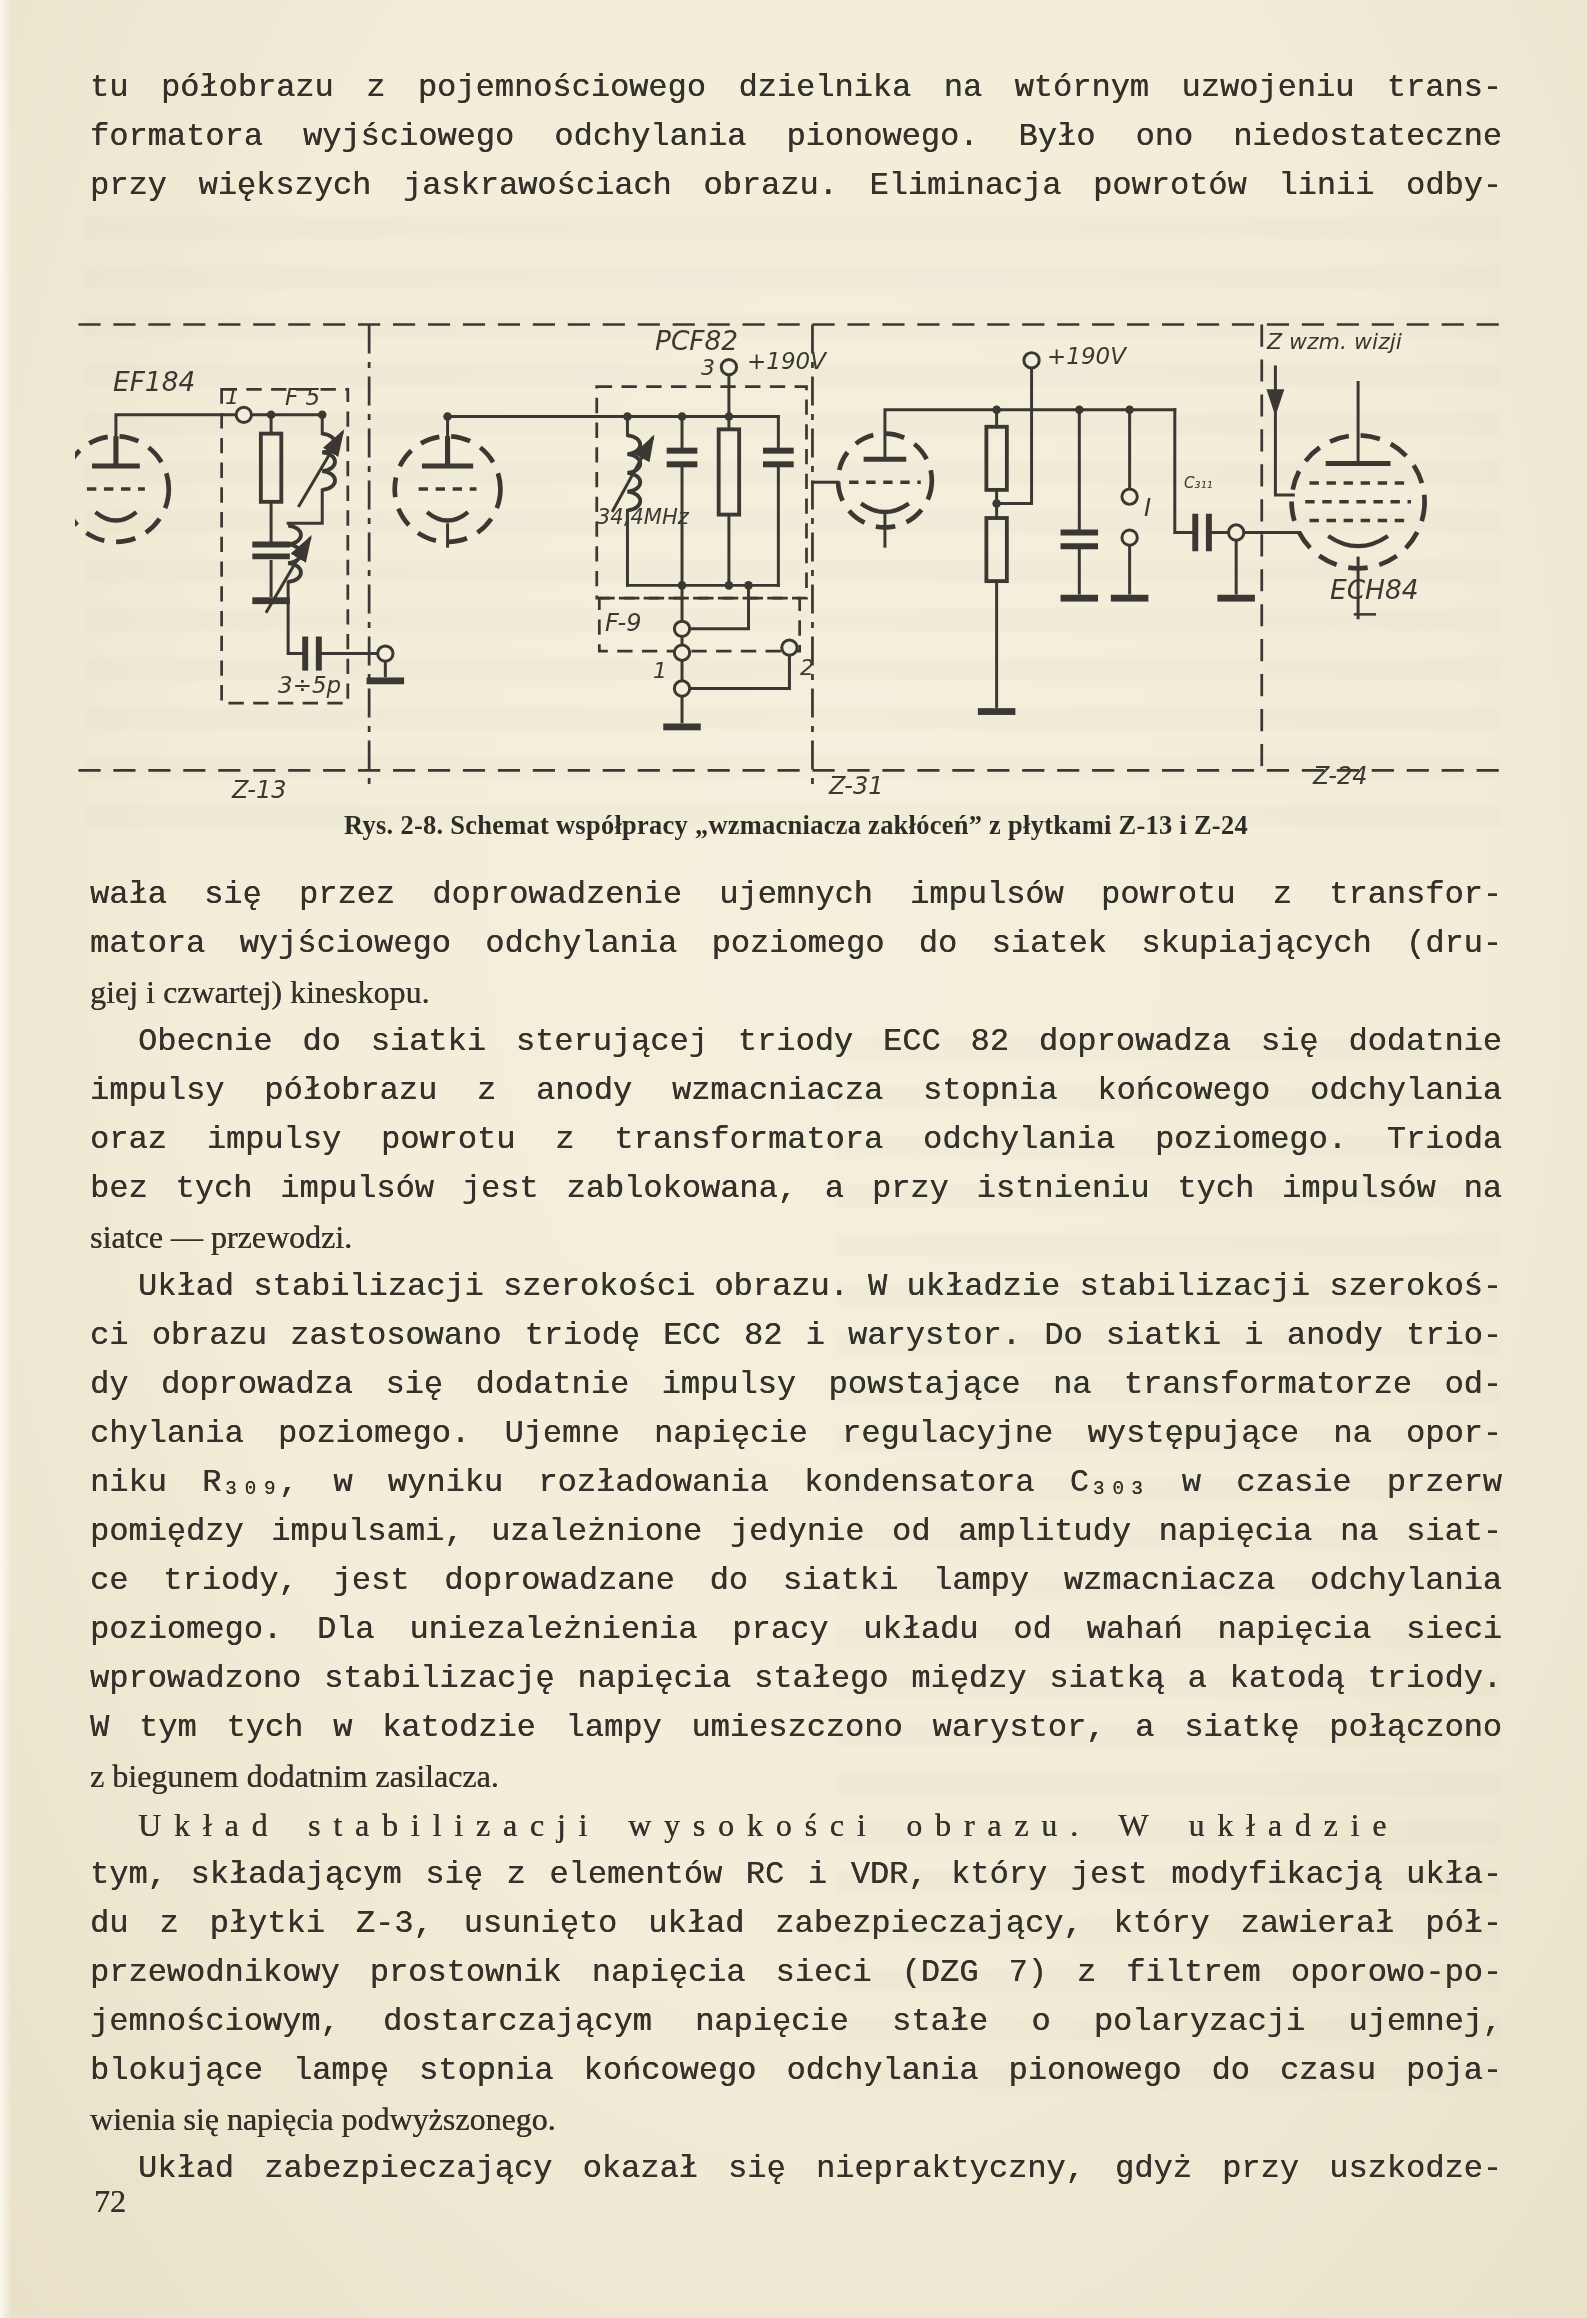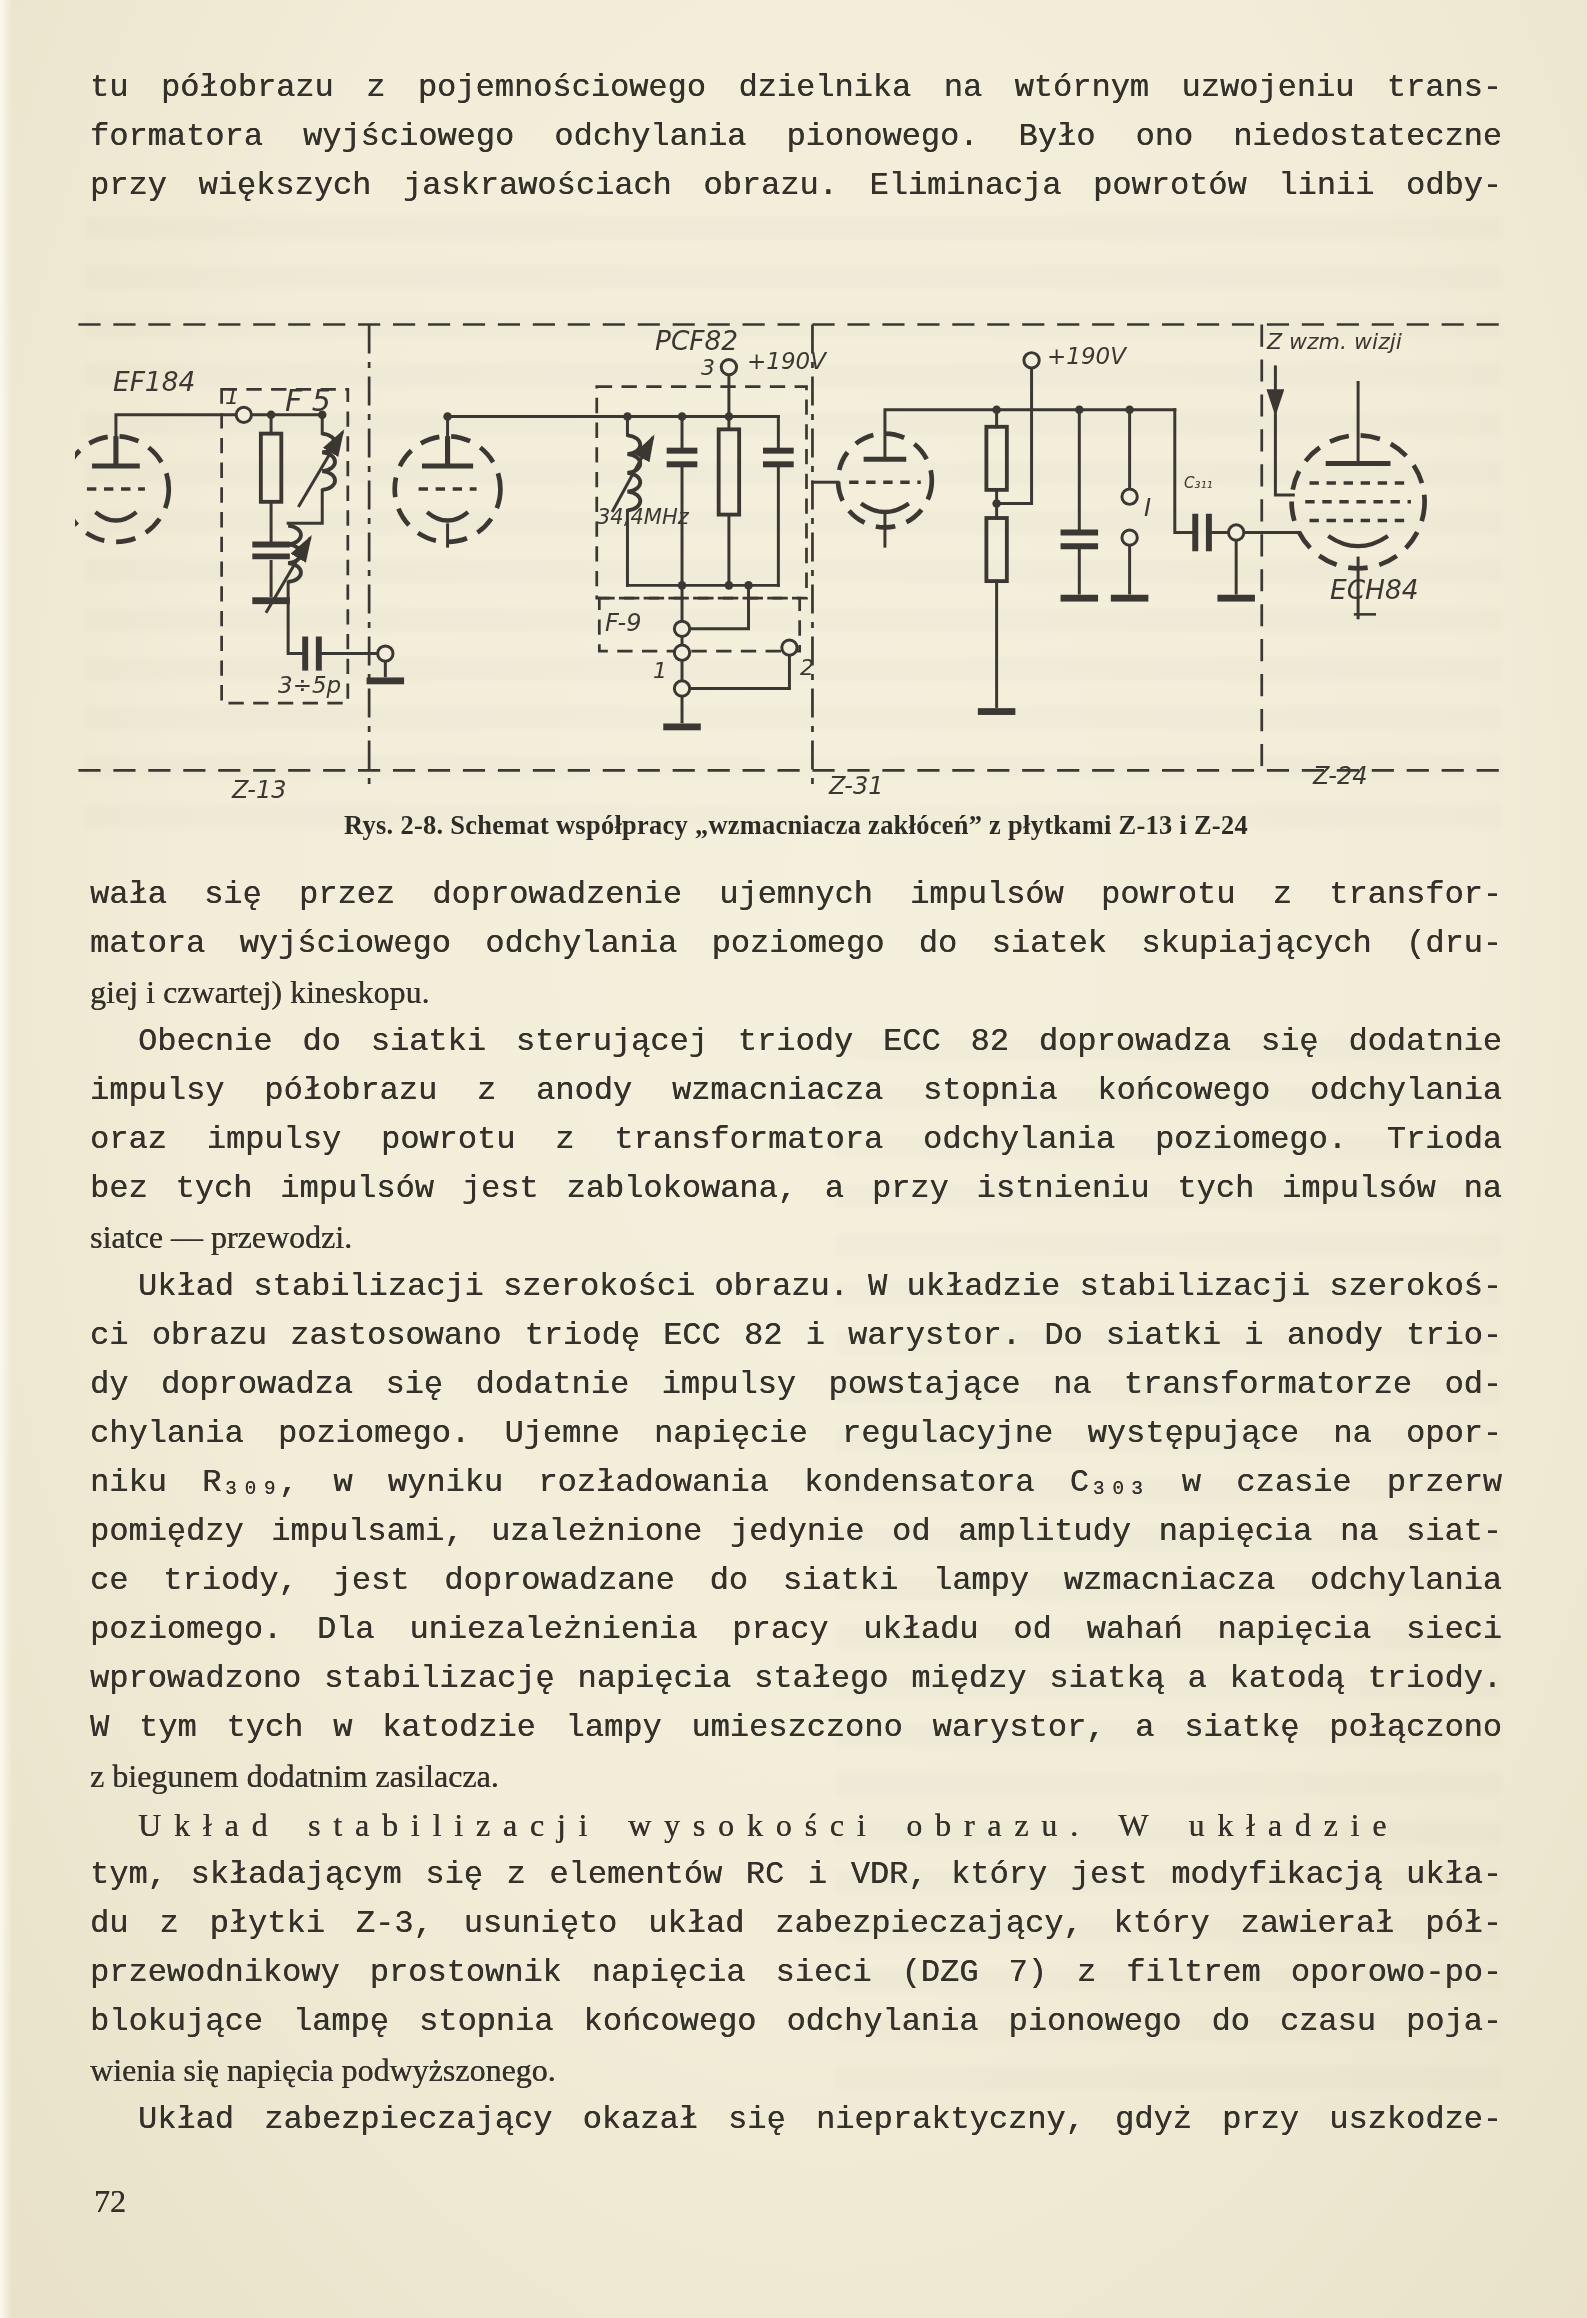--- a/index.html
+++ b/index.html
@@ -214,21 +214,21 @@
         <rect x="1156" y="329" width="44" height="8"></rect>
         <rect x="1215" y="329" width="44" height="8"></rect>
         <rect x="1340" y="329" width="44" height="8"></rect>
       </g>
 
       <path d="M1500 352 H1526" stroke="#3b3833" stroke-width="3"></path>
     </svg>
     <div>
         <div class="sch-label" style="left: 38px; top: 55px; font-size: 26.4px;">EF184</div>
         <div class="sch-label" style="left: 150px; top: 72px; font-size: 22px;">1</div>
-        <div class="sch-label" style="left: 210px; top: 72px; font-size: 30px;">F 5</div>
+        <div class="sch-label" style="left: 210px; top: 72px; font-size: 23px;">F 5</div>
         <div class="sch-label" style="left: 203px; top: 360px; font-size: 23px;">3÷5p</div>
         <div class="sch-label" style="left: 157px; top: 464px; font-size: 24px;">Z-13</div>
         <div class="sch-label" style="left: 580px; top: 13.6px; font-size: 26.4px; text-align: right;">PCF82</div>
         <div class="sch-label" style="left: 626px; top: 43px; font-size: 22px;">3</div>
         <div class="sch-label" style="left: 672px; top: 36px; font-size: 23px;">+190V</div>
         <div class="sch-label" style="left: 522px; top: 193px; font-size: 21px;">34,4MHz</div>
         <div class="sch-label" style="left: 530px; top: 297px; font-size: 24px;">F-9</div>
         <div class="sch-label" style="left: 578px; top: 346px; font-size: 22px;">1</div>
         <div class="sch-label" style="left: 725px; top: 343px; font-size: 22px;">2</div>
         <div class="sch-label" style="left: 754px; top: 460px; font-size: 24px;">Z-31</div>
@@ -267,20 +267,21 @@
         <div class="bline j">poziomego. Dla uniezależnienia pracy układu od wahań napięcia sieci</div>
         <div class="bline j">wprowadzono stabilizację napięcia stałego między siatką a katodą triody.</div>
         <div class="bline j">W tym tych w katodzie lampy umieszczono warystor, a siatkę połączono</div>
         <div class="bline">z biegunem dodatnim zasilacza.</div>
       </div>
       <div>
         <div class="bline ind spaced">Układ stabilizacji wysokości obrazu. W układzie</div>
         <div class="bline j">tym, składającym się z elementów RC i VDR, który jest modyfikacją ukła-</div>
         <div class="bline j">du z płytki Z-3, usunięto układ zabezpieczający, który zawierał pół-</div>
         <div class="bline j">przewodnikowy prostownik napięcia sieci (DZG 7) z filtrem oporowo-po-</div>
+        <div class="bline j">jemnościowym, dostarczającym napięcie stałe o polaryzacji ujemnej,</div>
         <div class="bline j">blokujące lampę stopnia końcowego odchylania pionowego do czasu poja-</div>
         <div class="bline">wienia się napięcia podwyższonego.</div>
       </div>
       <div>
         <div class="bline j ind">Układ zabezpieczający okazał się niepraktyczny, gdyż przy uszkodze-</div>
       </div>
     </div>
 
   <div class="pageno">72</div>
 </div>

